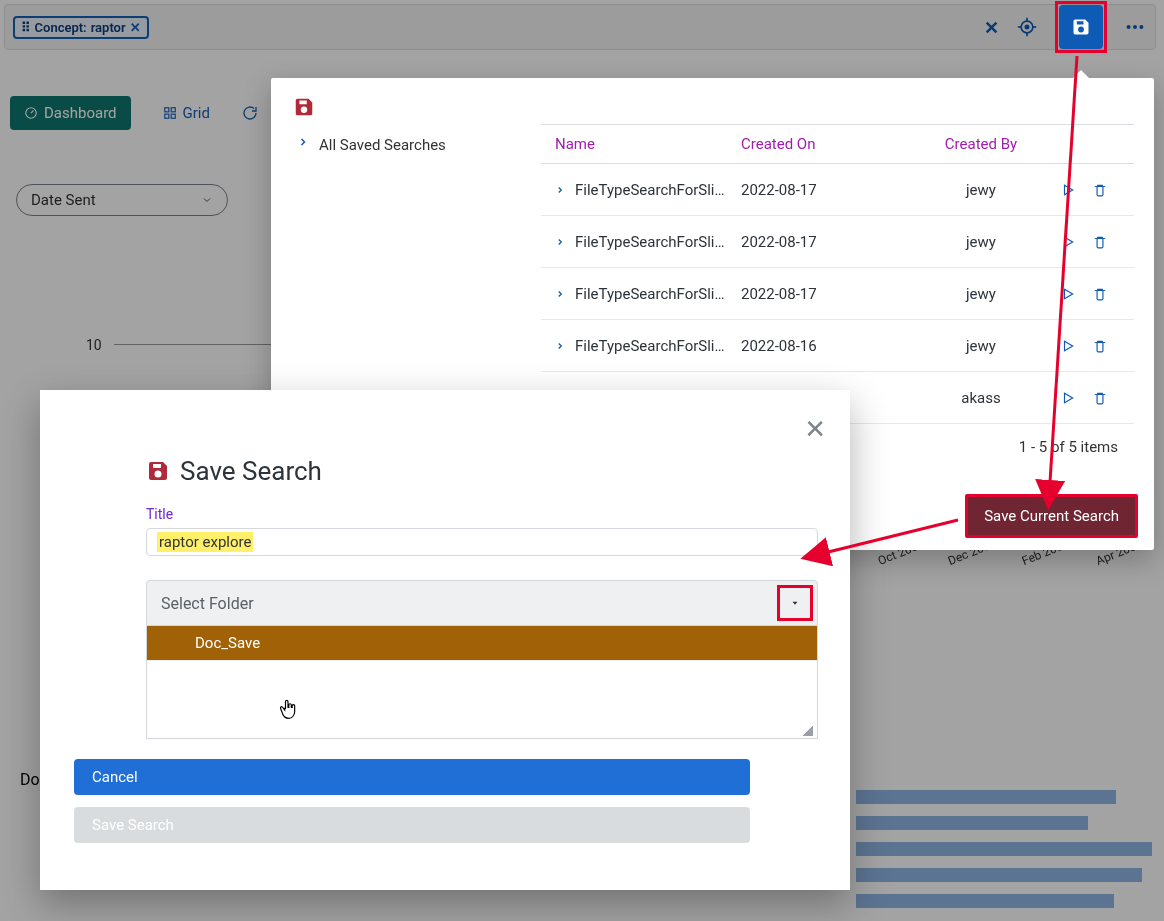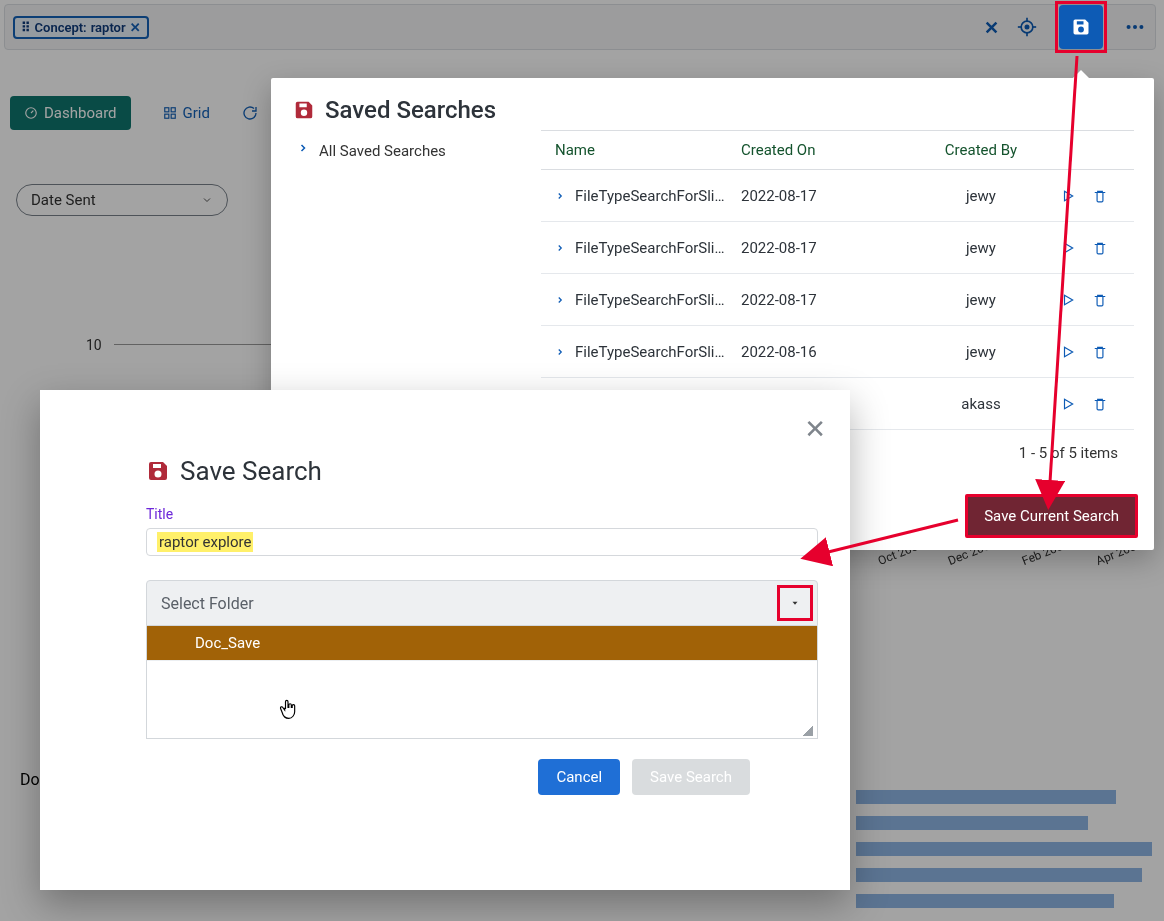--- a/index.html
+++ b/index.html
@@ -37,21 +37,21 @@
 
   
   .popover { position:absolute; top:78px; left:271px; width:883px; height:472px; background:#fff; border-radius:2px; box-shadow:0 10px 28px rgba(0,0,0,.25); z-index:80; }
   .popover-caret { position:absolute; top:-8px; left:800px; width:0; height:0; border-left:10px solid transparent; border-right:10px solid transparent; border-bottom:10px solid #fff; }
   .po-head { display:flex; align-items:center; gap:10px; padding:18px 22px 6px 22px; }
   .po-head .ttl { font-size:24px; color:#2d333a; font-weight:500; }
 
   .po-body { display:flex; padding:0 20px; }
   .po-left { width:250px; padding:12px 6px; color:#333; font-size:15px; display:flex; align-items:flex-start; gap:10px; }
   .po-right { flex:1; border-top:1px solid #dadde1; }
-  .tbl-head { display:flex; font-size:15px; color:#14532d; padding:10px 0; border-bottom:1px solid #dadde1; }
+  .tbl-head { display:flex; font-size:15px; color:#a21caf; padding:10px 0; border-bottom:1px solid #dadde1; }
   .col-name  { width:200px; padding-left:14px; }
   .col-created { width:180px; }
   .col-by { width:120px; text-align:center; }
   .col-act { width:80px; }
 
   .row { display:flex; align-items:center; height:52px; border-bottom:1px solid #e5e8ec; color:#2d333a; font-size:15px; }
   .row .col-name { display:flex; align-items:center; gap:10px; }
   .row-action { color:#0d5bb5; display:flex; gap:18px; justify-content:flex-end; padding-right:14px; }
 
   .pager { text-align:right; padding:14px 16px 0 0; font-size:15px; color:#333; }
@@ -70,21 +70,21 @@
   .folder-select { margin:24px 0 0 72px; width:672px; height:46px; background:#eef0f2; border:1px solid #d3d7db; border-radius:4px 4px 0 0; position:relative; display:flex; align-items:center; padding:0 14px; color:#5a6068; }
   .folder-caret-box { position:absolute; right:4px; top:4px; width:36px; height:36px; border:3px solid #e6002d; display:flex; align-items:center; justify-content:center; }
 
   .tree { margin-left:72px; width:672px; border:1px solid #d3d7db; border-top:none; background:#f6f9fb; }
   .tree-root { display:flex; align-items:center; gap:6px; padding:6px 8px; }
   .tree-root .chev-box { width:22px; height:22px; border:3px solid #e6002d; display:flex; align-items:center; justify-content:center; color:#0d5bb5; }
   .tree-item { background:#a16207; color:#fff; padding:8px 12px 8px 48px; font-size:15px; }
   .tree-blank { height:78px; background:#fff; border-top:1px solid #eceff2; position:relative; }
   .tree-blank:after { content:""; position:absolute; right:4px; bottom:2px; width:10px; height:10px; background:linear-gradient(135deg,transparent 50%,#9aa0a6 50%); }
 
-  .modal-actions { margin:20px 0 0 0; display:flex; gap:12px; justify-content:flex-end; padding-right:66px; }
+  .modal-actions { margin:20px 0 0 0; display:flex; gap:12px; justify-content:flex-end; padding-right:66px;flex-direction:column; }
   .btn { padding:9px 18px; border-radius:4px; font-size:15px; }
   .btn.primary { background:#1f6fd6; color:#fff; }
   .btn.disabled { background:#d9dcde; color:#fff; }
 
   
   .arrow { position:absolute; pointer-events:none; z-index:150; }
 
   
   .hand-cursor { position:absolute; left:278px; top:698px; z-index:160; font-size:18px; }
 
@@ -183,21 +183,20 @@
 </div>
 
 <div class="dim-overlay"></div>
 
 <div class="popover">
   <div class="popover-caret"></div>
   <div class="po-head">
     <svg width="22" height="22" viewBox="0 0 24 24" fill="#b02a3a">
         <path d="M17 3H5a2 2 0 0 0-2 2v14a2 2 0 0 0 2 2h14a2 2 0 0 0 2-2V7l-4-4zM7 5h8v4H7V5zm5 13.5A3.5 3.5 0 1 1 15.5 15 3.5 3.5 0 0 1 12 18.5z"></path>
       </svg>
-    <span class="ttl">Saved Searches</span>
   </div>
   <div class="po-body">
     <div class="po-left">
       <svg width="12" height="12" viewBox="0 0 24 24" fill="none" stroke="#0d5bb5" stroke-width="3">
           <polyline points="9 6 15 12 9 18"></polyline>
         </svg>
       <span>All Saved Searches</span>
     </div>
     <div class="po-right">
       <div class="tbl-head">

